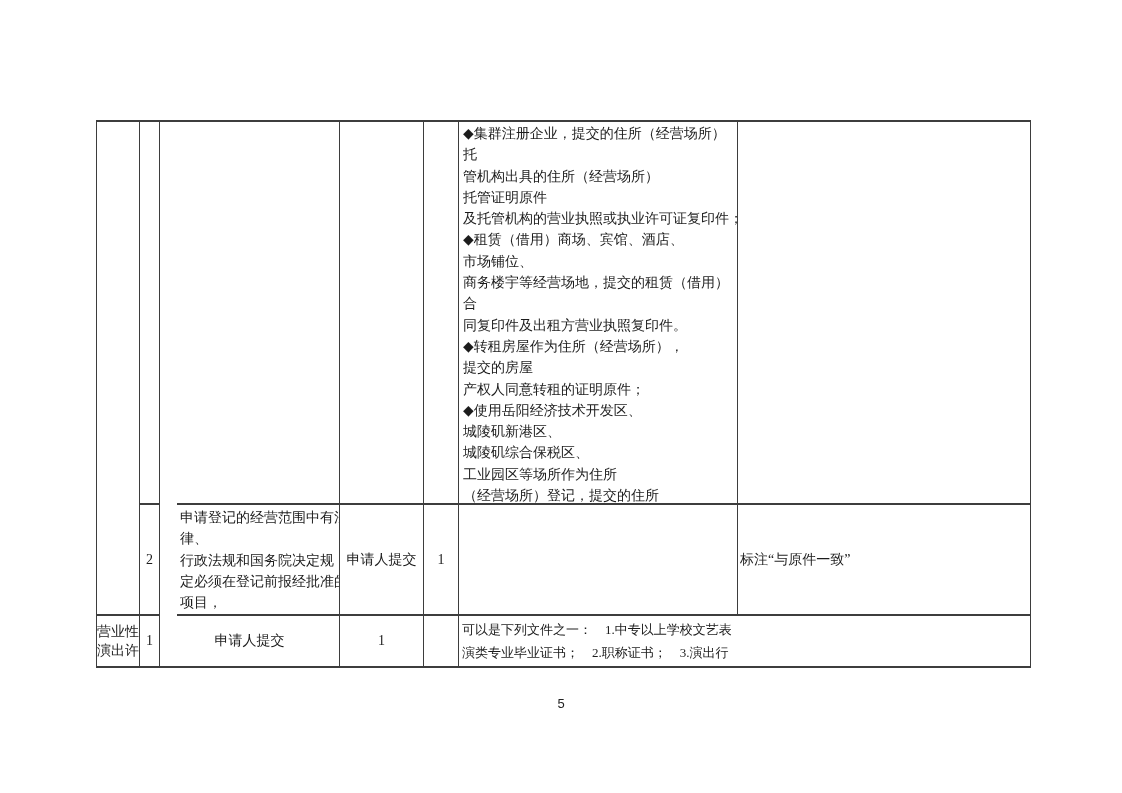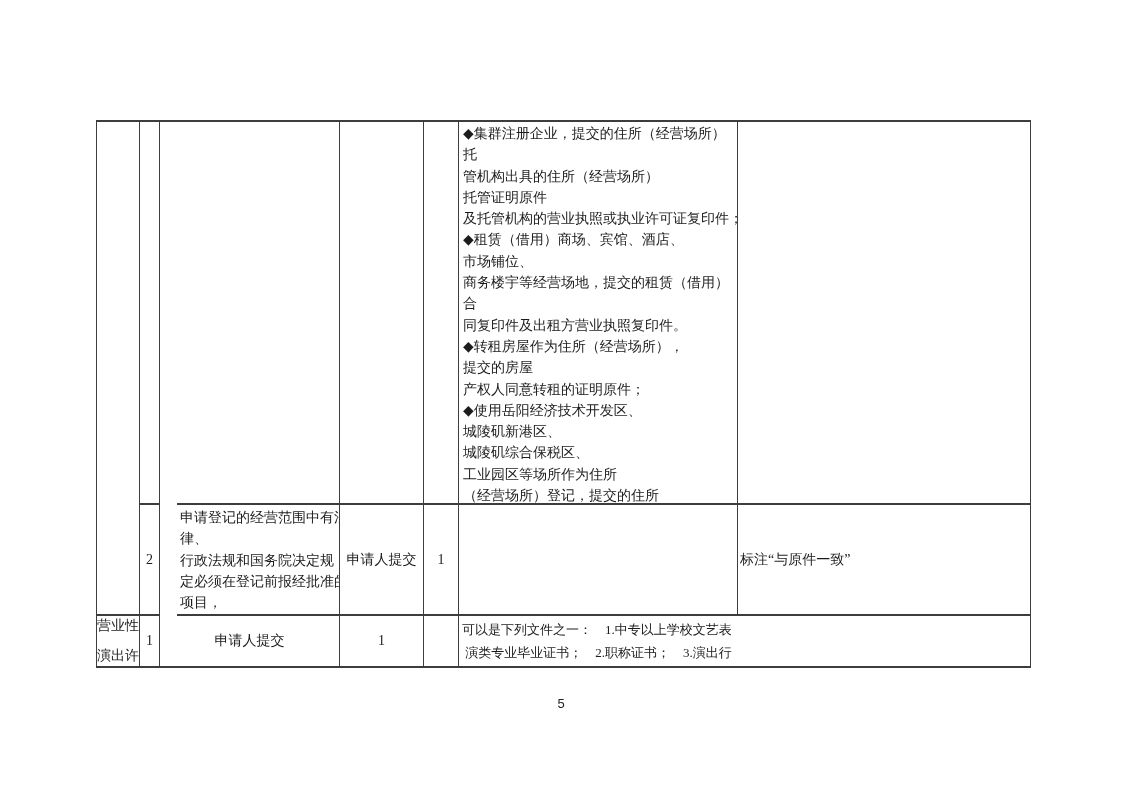--- a/index.html
+++ b/index.html
@@ -32,21 +32,21 @@
     box-sizing: border-box;
     border-right: 1px solid #3d3d3d;
     border-bottom: 2px solid #3d3d3d;
     font-size: 14px;
     line-height: 21.3px;
     overflow: hidden;
     white-space: pre-line;
     word-break: keep-all;
   }
   .cell.last-col { border-right: none; }
-  .cell.last-row { border-bottom: none; text-align: right; }
+  .cell.last-row { border-bottom: none; }
   .cell.merged-cat { grid-row: 1 / span 2; }
   .cell.center {
     display: flex;
     align-items: center;
     justify-content: center;
     text-align: center;
   }
   .cell.vcenter-left {
     display: flex;
     align-items: center;
@@ -65,21 +65,21 @@
     padding: 0 2px;
   }
   .cell.note-wrap {
     padding: 1px 2px 0 3px;
     font-size: 13px;
     line-height: 22.5px;
     display: flex;
     align-items: center;
   }
   .cell.cat {
-    line-height: 30px;
+    line-height: 19px;
   }
   .page-number {
     position: absolute;
     left: 0;
     right: 0;
     top: 696px;
     text-align: center;
     font-family: "Liberation Sans", "DejaVu Sans", sans-serif;
     font-size: 13px;
     color: #222222;

